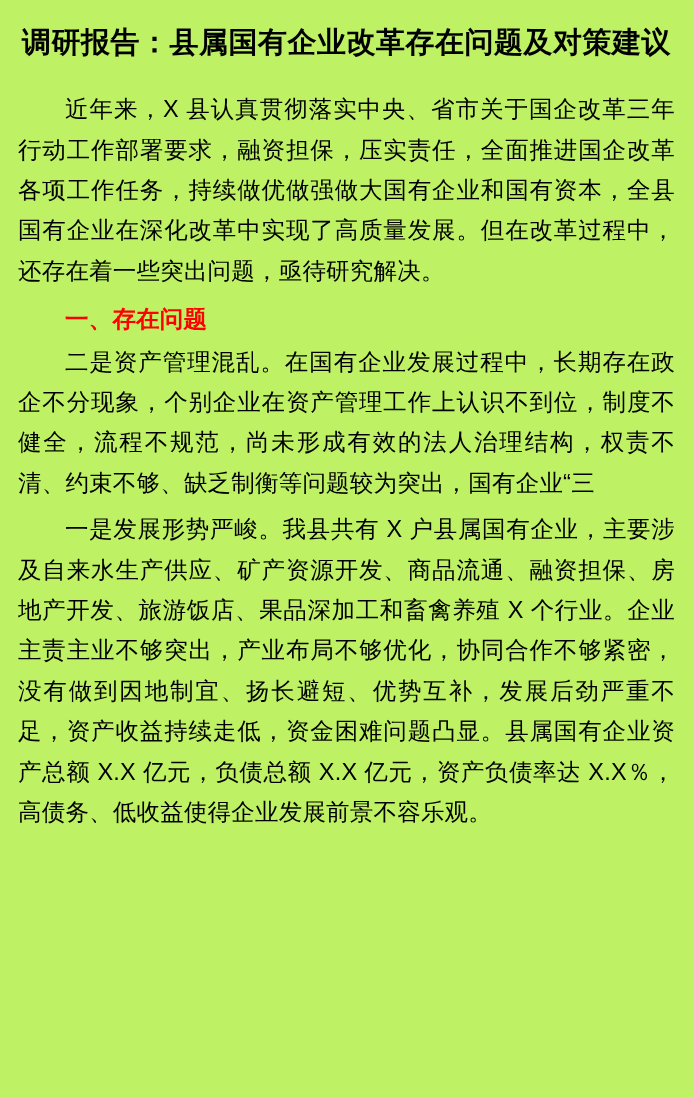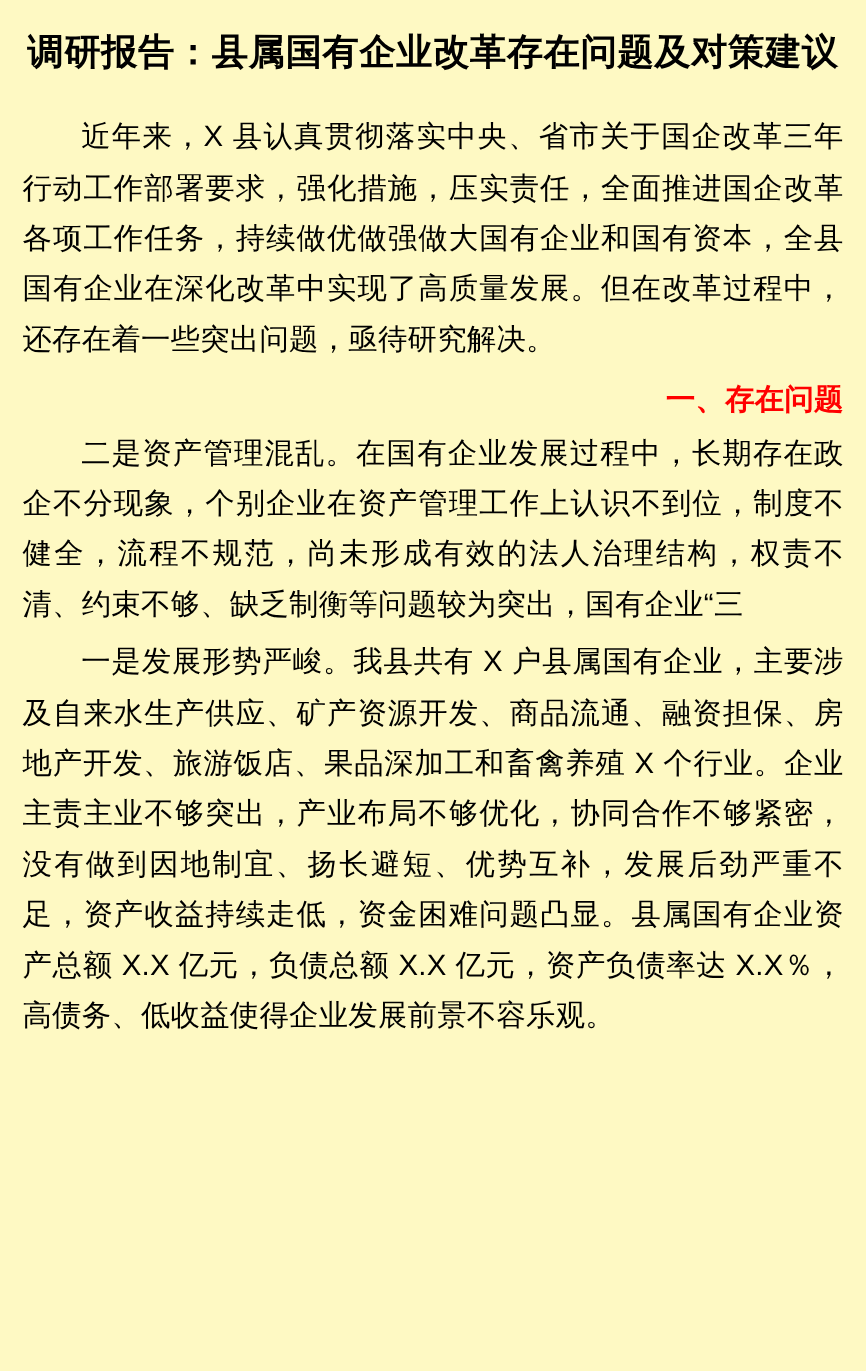--- a/index.html
+++ b/index.html
@@ -11,21 +11,21 @@
     height: 1097px;
     background: #ffffff;
     font-family: "Liberation Sans", sans-serif;
     overflow: hidden;
   }
   .page {
     width: 693px;
     height: 1097px;
     box-sizing: border-box;
     padding: 22px 18px 0 18px;
-    background: #fef9c3;
+    background: #bef264;
     position: relative;
   }
   .doc-title {
     font-size: 29px;
     font-weight: bold;
     color: #000000;
     text-align: center;
     line-height: 1.42;
     letter-spacing: 0.5px;
     margin: 0 0 26px 0;
@@ -42,31 +42,30 @@
     letter-spacing: 0.2px;
   }
   .section-heading {
     font-size: 23.5px;
     font-weight: bold;
     color: #ff0000;
     line-height: 1.72;
     margin: 8px 0 2px 0;
     text-indent: 2em;
     letter-spacing: 0.2px;
-    text-align: right;
   }
 </style>
 </head>
 <body>
 
 <div class="page">
 
   <h1 class="doc-title">调研报告：县属国有企业改革存在问题及对策建议</h1>
 
-  <p class="para">近年来，X 县认真贯彻落实中央、省市关于国企改革三年行动工作部署要求，强化措施，压实责任，全面推进国企改革各项工作任务，持续做优做强做大国有企业和国有资本，全县国有企业在深化改革中实现了高质量发展。但在改革过程中，还存在着一些突出问题，亟待研究解决。</p>
+  <p class="para">近年来，X 县认真贯彻落实中央、省市关于国企改革三年行动工作部署要求，融资担保，压实责任，全面推进国企改革各项工作任务，持续做优做强做大国有企业和国有资本，全县国有企业在深化改革中实现了高质量发展。但在改革过程中，还存在着一些突出问题，亟待研究解决。</p>
 
   <p class="section-heading">一、存在问题</p>
 
   <p class="para">二是资产管理混乱。在国有企业发展过程中，长期存在政企不分现象，个别企业在资产管理工作上认识不到位，制度不健全，流程不规范，尚未形成有效的法人治理结构，权责不清、约束不够、缺乏制衡等问题较为突出，国有企业“三</p>
 
   <p class="para">一是发展形势严峻。我县共有 X 户县属国有企业，主要涉及自来水生产供应、矿产资源开发、商品流通、融资担保、房地产开发、旅游饭店、果品深加工和畜禽养殖 X 个行业。企业主责主业不够突出，产业布局不够优化，协同合作不够紧密，没有做到因地制宜、扬长避短、优势互补，发展后劲严重不足，资产收益持续走低，资金困难问题凸显。县属国有企业资产总额 X.X 亿元，负债总额 X.X 亿元，资产负债率达 X.X％，高债务、低收益使得企业发展前景不容乐观。</p>
 
 </div>
 
 </body></html>

